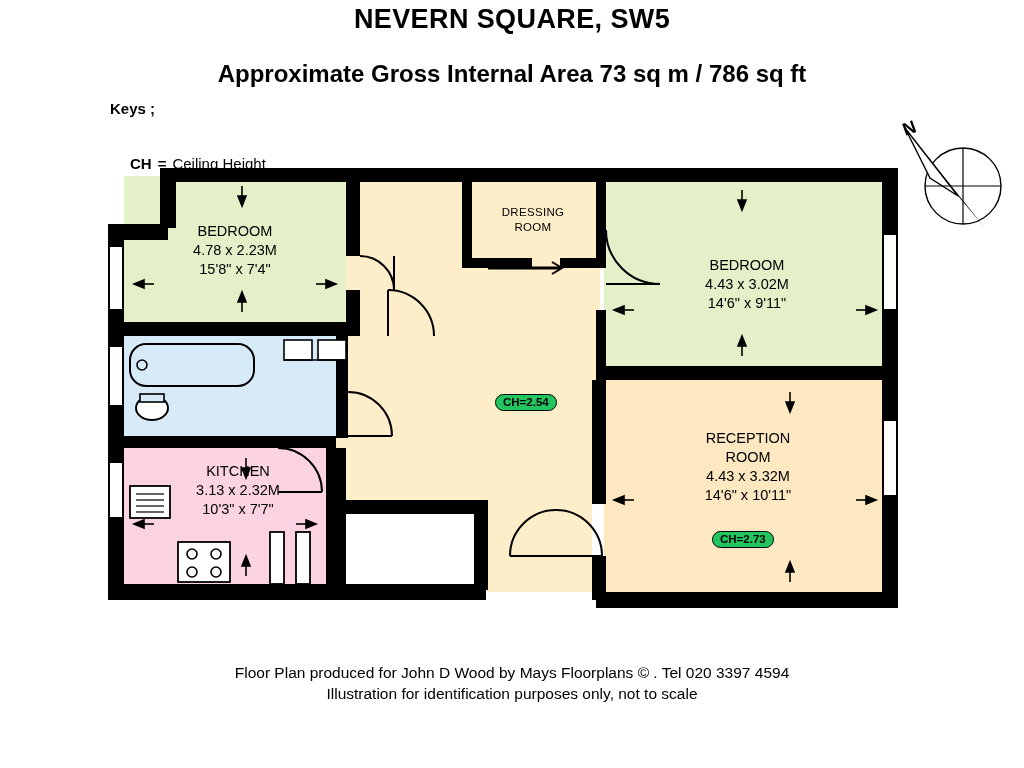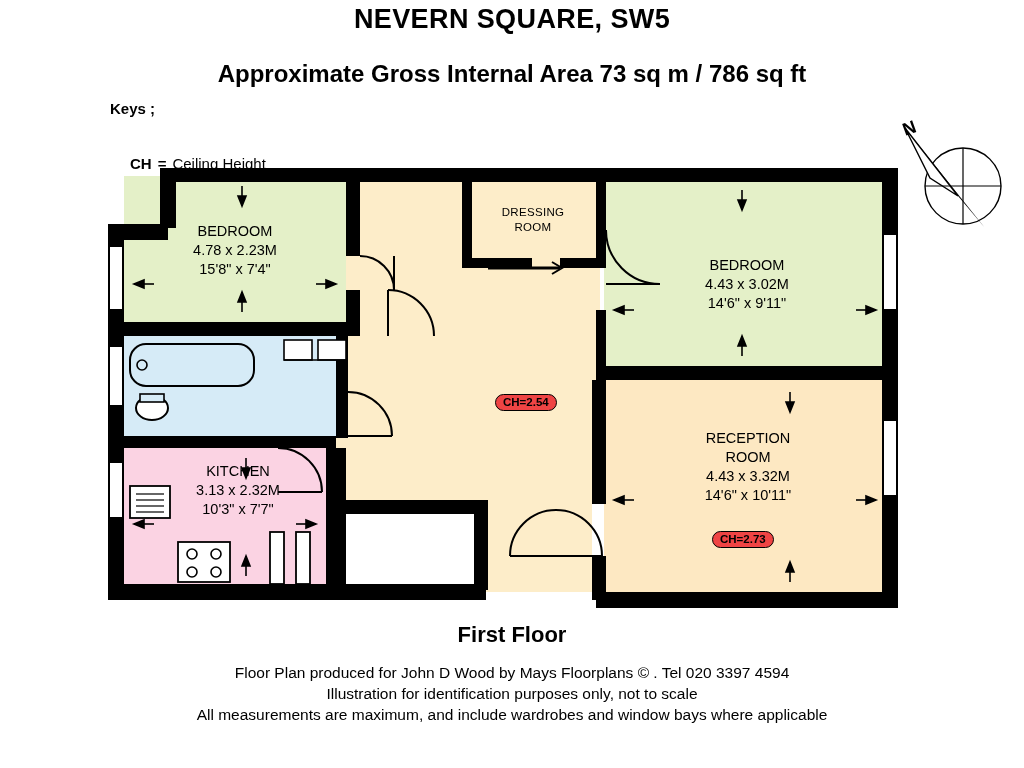--- a/index.html
+++ b/index.html
@@ -99,21 +99,21 @@
   }
   .room-text.small {
     font-size: 11.5px;
     line-height: 15px;
     letter-spacing: 0.3px;
   }
   .ch-badge {
     position: absolute;
     border: 1.5px solid #000;
     border-radius: 9px;
-    background: #ef4444;
+    background: #22c55e;
     font-size: 11.5px;
     font-weight: bold;
     padding: 1px 7px 2px 7px;
     white-space: nowrap;
   }
   .compass-n {
     position: absolute;
     font-size: 18px;
     font-weight: bold;
     top: 118px;
@@ -323,21 +323,19 @@
 
   <div class="room-text" style="left:163px; top:462px; width:150px;">
     <div>KITCHEN</div>
     <div>3.13 x 2.32M</div>
     <div>10'3" x 7'7"</div>
   </div>
 
   <div class="ch-badge" style="left:495px; top:394px;">CH=2.54</div>
   <div class="ch-badge" style="left:712px; top:531px;">CH=2.73</div>
 
-  <div class="floor-label">First Floor</div>
 
   <div class="footer">
     <div>Floor Plan produced for John D Wood by Mays Floorplans  © . Tel 020 3397 4594</div>
     <div>Illustration for identification purposes only, not to scale</div>
-    <div>All measurements are maximum, and include wardrobes and window bays where applicable</div>
   </div>
 
 </div>
 
 </body></html>

